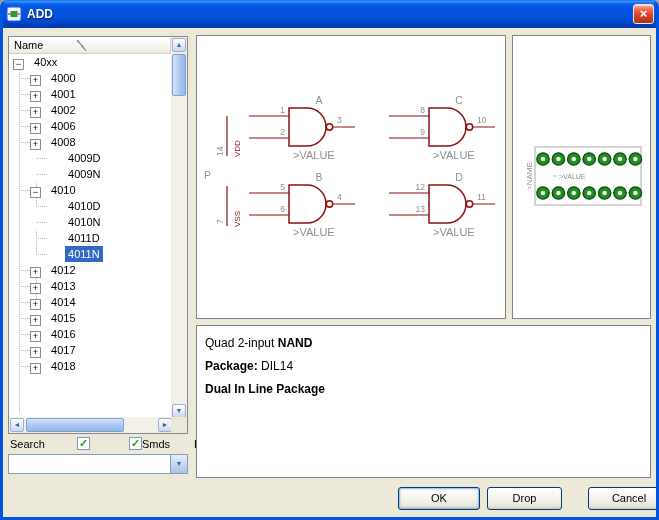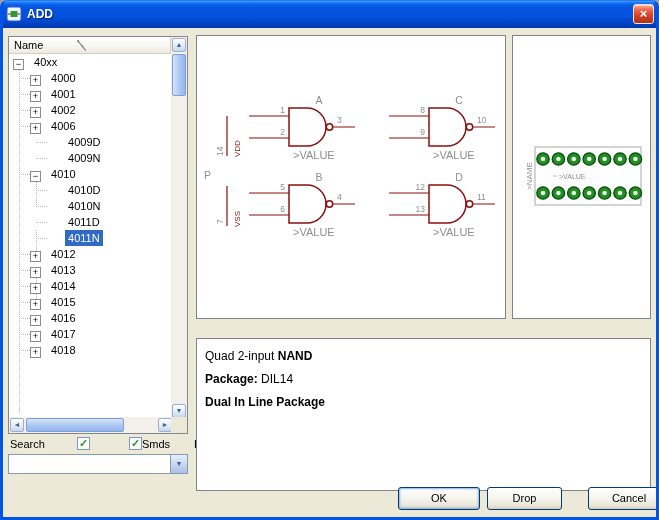--- a/index.html
+++ b/index.html
@@ -74,21 +74,21 @@
   .cb-label { position:absolute; top:438px; font-size:11px;margin-left:48px; }
   .cbl-smds { left:94px; }  .cbl-prev { left:146px; }
   .combo { position:absolute; left:8px; top:454px; width:180px; height:20px; background:#fff; border:1px solid #7f9db9; display:flex; }
   .combo-value { flex:1; font-size:11px; line-height:18px; padding:0 3px; }
   .combo-btn { width:17px; background: linear-gradient(#e9eff9,#c6d5ef 55%,#abc0e5); border-left:1px solid #7f9db9;
     color:#3a5e9c; font-size:7px; line-height:18px; text-align:center; }
 
   
   .schpanel { position:absolute; left:196px; top:35px; width:310px; height:284px; background:#fff; border:1px solid #848284; }
   .pkgpanel { position:absolute; left:512px; top:35px; width:139px; height:284px; background:#fff; border:1px solid #848284; }
-  .descpanel { position:absolute; left:196px; top:338px; width:455px; height:153px; background:#fff; border:1px solid #848284;
+  .descpanel { position:absolute; left:196px; top:325px; width:455px; height:153px; background:#fff; border:1px solid #848284;
     padding:10px 8px; font-size:12px; }
   .dline { margin-bottom:9px; }
 
   svg text { font-family:"Liberation Sans",sans-serif; }
   .sym  { stroke:#8c0f0f; stroke-width:1.5; fill:none; }
   .pin  { stroke:#8c0f0f; stroke-width:1.2; fill:none; }
   .pnum { fill:#8e8e8e; font-size:8.5px; }
   .glabel { fill:#8e8e8e; font-size:10.5px; }
   .gvalue { fill:#8e8e8e; font-size:11px; }
   .pvname { fill:#8c0f0f; font-size:8px; }
@@ -139,20 +139,24 @@
     <span class="exp">+</span>
     <span class="lab">4001</span>
   </div>
         <div class="trow lv1">
     <span class="exp">+</span>
     <span class="lab">4002</span>
   </div>
         <div class="trow lv1">
     <span class="exp">+</span>
     <span class="lab">4006</span>
+  </div>
+        <div class="trow lv1">
+    <span class="exp">+</span>
+    <span class="lab">4008</span>
   </div>
         <div class="trow lv2">
     <span class="exp hid"></span>
     <span class="lab">4009D</span>
   </div>
         <div class="trow lv2">
     <span class="exp hid"></span>
     <span class="lab">4009N</span>
   </div>
         <div class="trow lv1">

